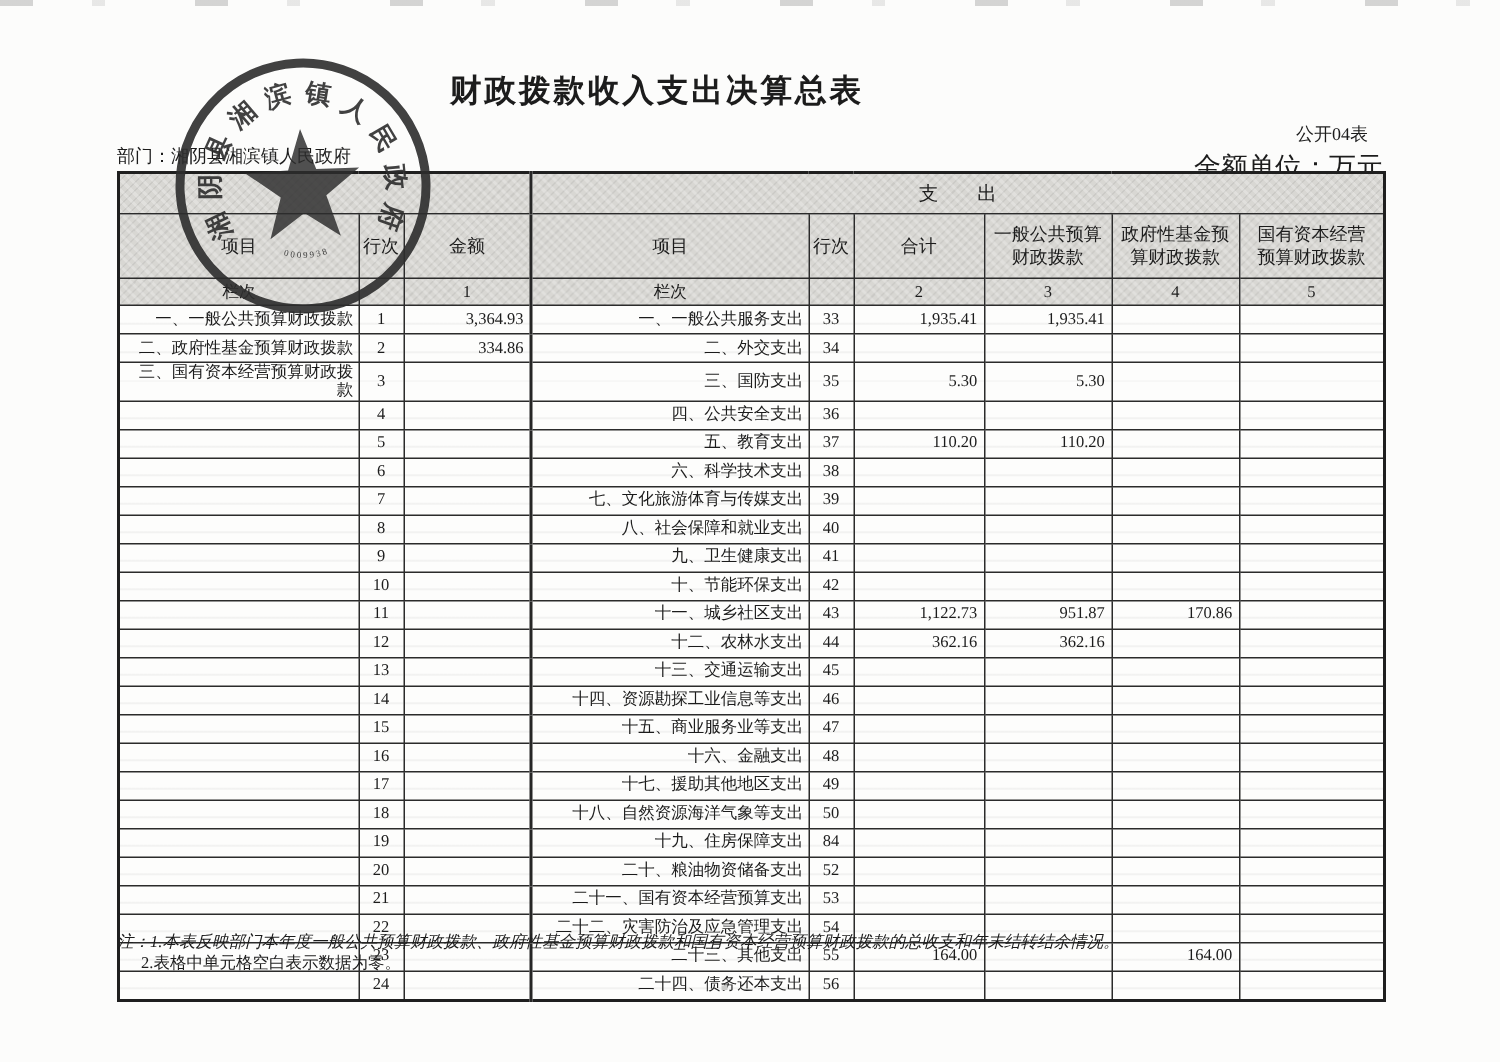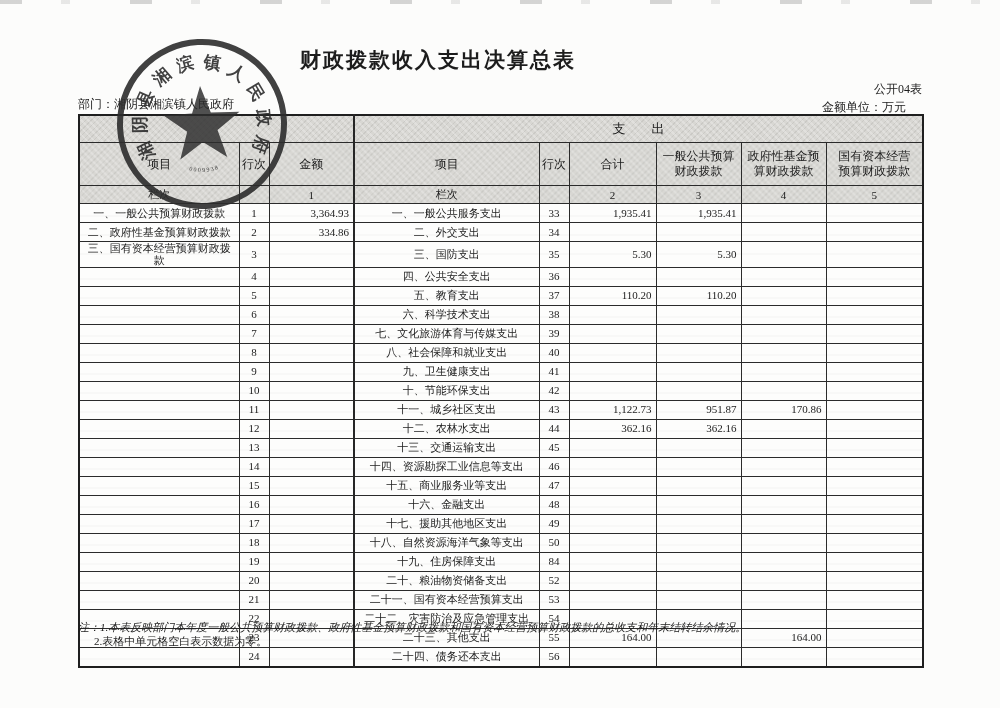--- a/index.html
+++ b/index.html
@@ -5,39 +5,39 @@
   html,body{margin:0;padding:0;background:#e9e9e9;}
   #page{position:relative;width:1000px;height:708px;background:#fcfcfb;overflow:hidden;
         font-family:"Liberation Serif","DejaVu Serif",serif;color:#1c1c1c;}
   
   .top-smudge{position:absolute;left:0;top:0;width:100%;height:4px;opacity:.45;
     background:repeating-linear-gradient(90deg,rgba(90,90,90,.55) 0 22px,transparent 22px 61px,rgba(120,120,120,.35) 61px 70px,transparent 70px 130px);}
   .dot-artifact{position:absolute;left:481px;top:657px;width:4px;height:3px;background:#c9c9c7;}
 
   .doc-title{position:absolute;top:46px;left:0;width:796px;text-align:center;
     font-size:21px;font-weight:bold;letter-spacing:2px;margin-left:40px;}
-  .form-code{position:absolute;top:81px;right:78px;font-size:12px;margin-left:17px;}
-  .unit-note{position:absolute;top:99px;right:94px;font-size:12px;}
+  .form-code{position:absolute;top:81px;right:88px;font-size:12px;margin-left:17px;}
+  .unit-note{position:absolute;top:99px;right:78px;font-size:18px;}
   .dept-line{position:absolute;top:96px;left:78px;font-size:12px;}
   .notes-1{position:absolute;top:620px;left:78px;font-size:11px;font-style:italic;}
   .notes-2{position:absolute;top:634px;left:94px;font-size:11px;}
 
   .t-wrap{position:absolute;left:78px;top:114px;}
   table{border-collapse:collapse;table-layout:fixed;width:844px;}
   td,th{border:1px solid #2b2b2b;font-weight:normal;overflow:hidden;}
   table{border:2px solid #1f1f1f;}
   thead th{background-color:#d8d7d3;
     background-image:repeating-linear-gradient(45deg,rgba(255,255,255,.22) 0 2px,transparent 2px 5px),
                      repeating-linear-gradient(-45deg,rgba(80,80,80,.10) 0 1px,transparent 1px 4px);}
   .band-row th{height:24px;font-size:13px;margin-top:28px;}
   .hdr-row th{height:40px;font-size:12px;text-align:center;white-space:pre-line;line-height:1.25;}
   .idx-row th{height:15px;font-size:11px;text-align:center;}
   tbody td{height:16px;font-size:11px;line-height:1.12;background:#fdfdfc;
     background-image:repeating-linear-gradient(180deg,transparent 0 11px,rgba(70,70,70,.06) 11px 12px,transparent 12px 17px);}
-  .c-item{text-align:center;padding:0 3px;}
+  .c-item{text-align:right;padding:0 3px;}
   .c-line{text-align:center;}
   .c-num{text-align:right;padding-right:4px;}
   .div-col{border-left:2px solid #262626;}
   .idx-blank{background-color:#d8d7d3;}
 
   
   .stamp{position:absolute;left:114px;top:36px;width:176px;height:176px;
     transform:rotate(-3deg);opacity:.9;}
   .stamp-ring{fill:none;stroke:#2d2d2d;stroke-width:6;}
   .stamp-star{fill:#2d2d2d;opacity:.92;}

